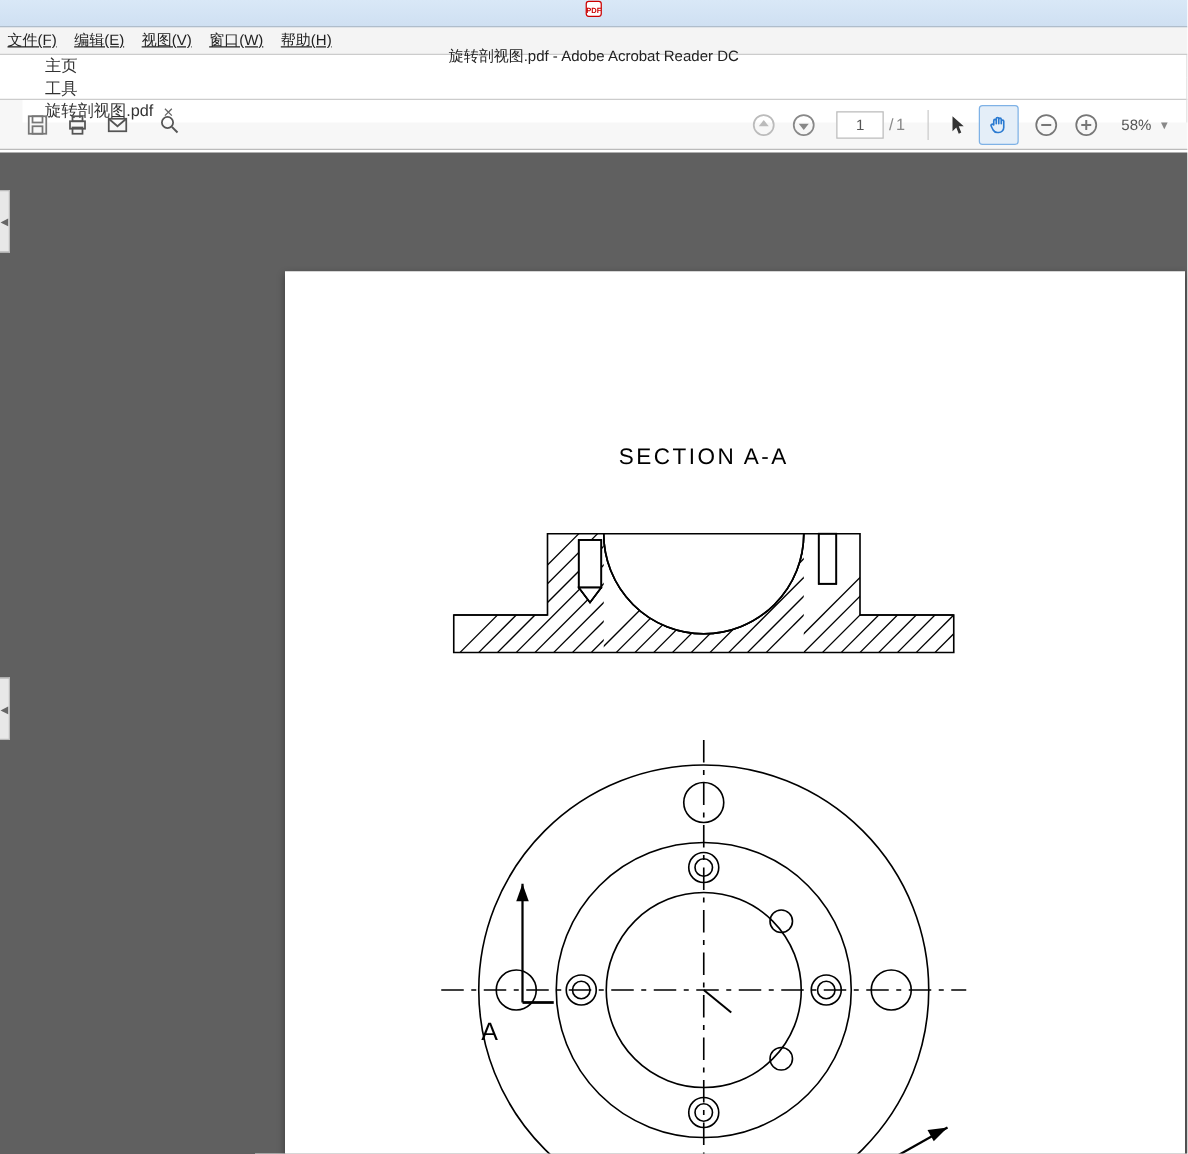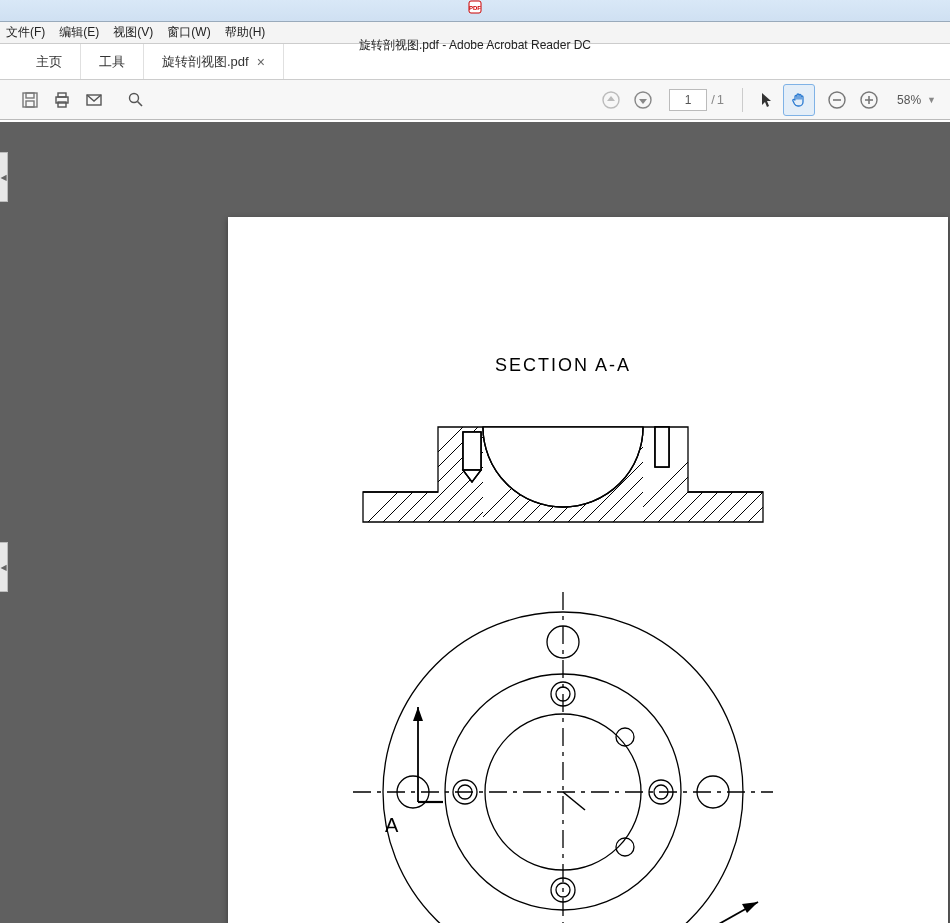--- a/index.html
+++ b/index.html
@@ -4,24 +4,24 @@
 <style>
 * { margin: 0; padding: 0; box-sizing: border-box; font-family: "Microsoft YaHei", "Segoe UI", Arial, sans-serif; }
 body { width: 950px; height: 923px; background: #fff; overflow: hidden; position: relative; }
 
 
 .titlebar { height: 22px; background: linear-gradient(#d9e8f7,#cfe0f2); border-bottom: 1px solid #9ab; display: flex; align-items: center; padding: 0 4px; font-size: 12px; color: #222; gap: 23px; flex-direction: column; }
 .titlebar .pdf-icon { width: 14px; height: 14px; }
 
 
 .menubar { height: 22px; background: #f4f4f4; border-bottom: 1px solid #ccc; display: flex; align-items: center; padding: 0 6px; font-size: 12px; color: #222; gap: 14px; }
-.menubar span { cursor: default; }
-
-
-.tabrow { height: 36px; background: #fff; border-bottom: 1px solid #ccc; display: flex; align-items: stretch; padding-left: 18px; font-size: 13px; color: #333; }
+.menubar span { cursor: default; text-decoration: underline; }
+
+
+.tabrow { height: 36px; background: #fff; border-bottom: 1px solid #ccc; display: flex; align-items: stretch; padding-left: 18px; font-size: 13px; color: #333; flex-direction: column; }
 .tabrow .navtab { padding: 0 18px; display: flex; align-items: center; border-right: 1px solid #e0e0e0; }
 .tabrow .doctab { display: flex; align-items: center; padding: 0 18px; gap: 8px; border-right: 1px solid #e0e0e0; background: #fff; }
 .tabrow .doctab .close { font-size: 14px; color: #666; }
 
 
 .toolbar { height: 40px; background: #f7f7f7; border-bottom: 1px solid #bbb; display: flex; align-items: center; padding: 0 14px; font-size: 13px; color: #555; }
 .toolbar .iconbtn { width: 32px; height: 32px; display: flex; align-items: center; justify-content: center; border-radius: 3px; }
 .toolbar .pagebox { width: 38px; height: 22px; border: 1px solid #bbb; background: #fff; text-align: center; font-size: 12px; margin: 0 4px; display: flex; align-items: center; justify-content: center; }
 .toolbar .sep { width: 1px; height: 24px; background: #ccc; margin: 0 8px; }
 .toolbar svg { display: block; }

